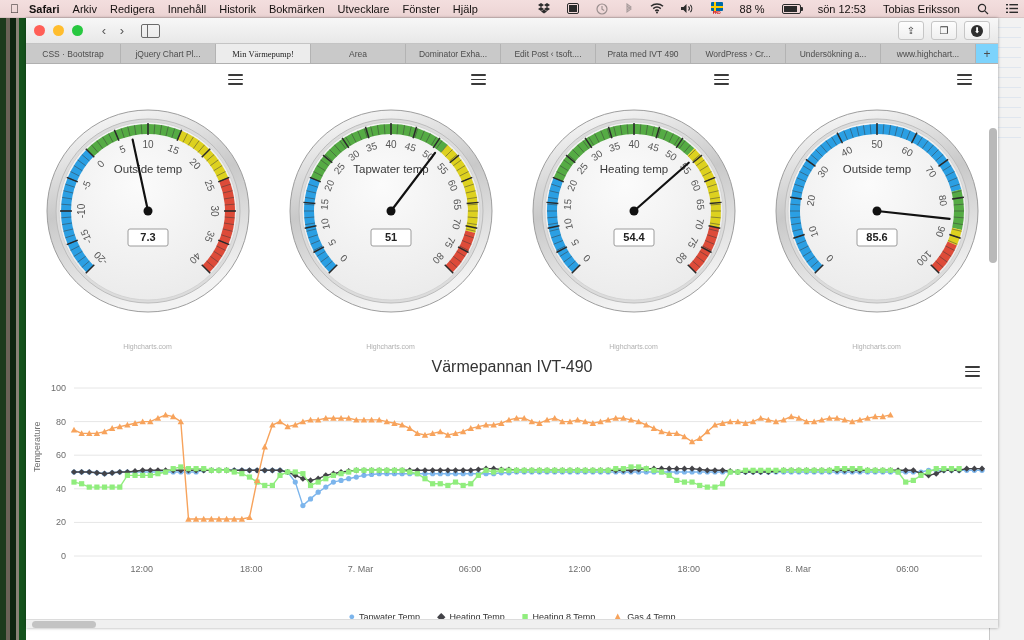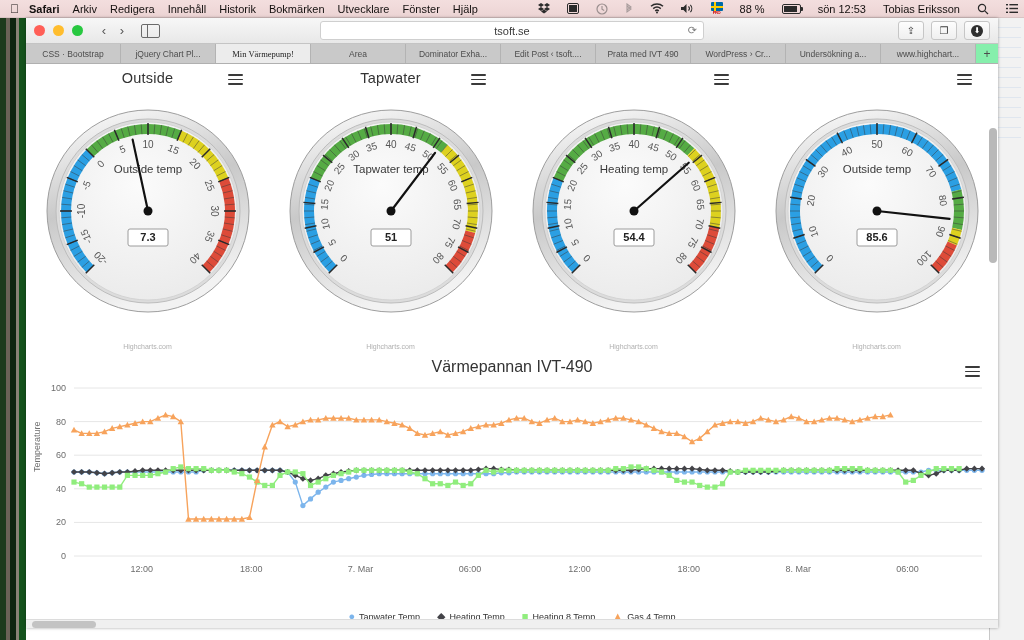--- a/index.html
+++ b/index.html
@@ -67,21 +67,21 @@
     display:flex;align-items:center;justify-content:center;
     font-size:11px;color:#3a3a3a;
   }
   #urlbar .reload{position:absolute;right:6px;font-size:11px;color:#7a7a7a;}
   .tb-right{margin-left:auto;display:flex;gap:7px;align-items:center;}
   .tbtn{width:24px;height:17px;border:1px solid #c6c6c6;border-radius:3px;background:linear-gradient(#fdfdfd,#efefef);
         display:flex;align-items:center;justify-content:center;font-size:10px;color:#3d3d3d;}
   .dlcircle{width:12px;height:12px;border-radius:50%;background:#2f2f2f;color:#fff;font-size:8px;
             display:flex;align-items:center;justify-content:center;}
   #tabbar{
-    height:19px;background:#86efac;display:flex;align-items:stretch;
+    height:19px;background:#7dd3fc;display:flex;align-items:stretch;
     border-bottom:1px solid #b0b0b0;
   }
   .tab{
     flex:1;display:flex;align-items:center;justify-content:center;
     font-size:8.5px;color:#4c4c4c;background:#c9c9c9;
     border-right:1px solid #b3b3b3;overflow:hidden;white-space:nowrap;
   }
   .tab.active{background:#ececec;color:#1d1d1d;font-family:Liberation Serif, serif;}
   .newtab{width:22px;display:flex;align-items:center;justify-content:center;font-size:12px;color:#4c4c4c;}
   
@@ -218,24 +218,20 @@
 
   <div id="toolbar">
     <div class="traffic">
       <span class="dot r"></span>
       <span class="dot y"></span>
       <span class="dot g"></span>
     </div>
     <span class="navbtn">‹</span>
     <span class="navbtn">›</span>
     <span class="sidebtn"></span>
-    <div id="urlbar">
-      <span title="Sök eller ange en webbplats">tsoft.se</span>
-      <span class="reload">⟳</span>
-    </div>
     <div class="tb-right">
       <span class="tbtn">⇪</span>
       <span class="tbtn">❐</span>
       <span class="tbtn">
           <span class="dlcircle">⬇</span>
         </span>
     </div>
   </div>
 
   <div id="tabbar">
@@ -249,21 +245,20 @@
     <div class="tab">WordPress › Cr...</div>
     <div class="tab">Undersökning a...</div>
     <div class="tab">www.highchart...</div>
     <div class="newtab">+</div>
   </div>
 
   <div id="page">
 
     <div id="gauges">
       <div class="gpanel">
-        <div class="gtitle">Outside</div>
         <div class="burger">
             <i></i>
             <i></i>
             <i></i>
           </div>
         <div class="gwrap">
             <svg width="206" height="206" viewBox="0 0 206 206" class="gauge-svg">
               <defs>
                 <linearGradient id="bez0" x1="0" y1="0" x2="0.3" y2="1">
                   <stop offset="0" stop-color="#ffffff"></stop>
@@ -372,21 +367,20 @@
               <text x="103" y="65" text-anchor="middle" font-family="&quot;Liberation Sans&quot;, sans-serif" font-size="11.5" fill="#3a3a3a">Outside temp</text>
               <line x1="103" y1="103" x2="87.6355615330447" y2="31.635204543170275" stroke="#111" stroke-width="2.2" stroke-linecap="round"></line>
               <circle cx="103" cy="103" r="4.5" fill="#111"></circle>
               <rect x="83" y="121" width="40" height="17" rx="2" fill="#fff" stroke="#9c9c9c" stroke-width="1"></rect>
               <text x="103" y="133" text-anchor="middle" font-family="&quot;Liberation Sans&quot;, sans-serif" font-size="11" font-weight="bold" fill="#222">7.3</text>
             </svg>
           </div>
         <div class="credit">Highcharts.com</div>
       </div>
       <div class="gpanel">
-        <div class="gtitle">Tapwater</div>
         <div class="burger">
             <i></i>
             <i></i>
             <i></i>
           </div>
         <div class="gwrap">
             <svg width="206" height="206" viewBox="0 0 206 206" class="gauge-svg">
               <defs>
                 <linearGradient id="bez1" x1="0" y1="0" x2="0.3" y2="1">
                   <stop offset="0" stop-color="#ffffff"></stop>

